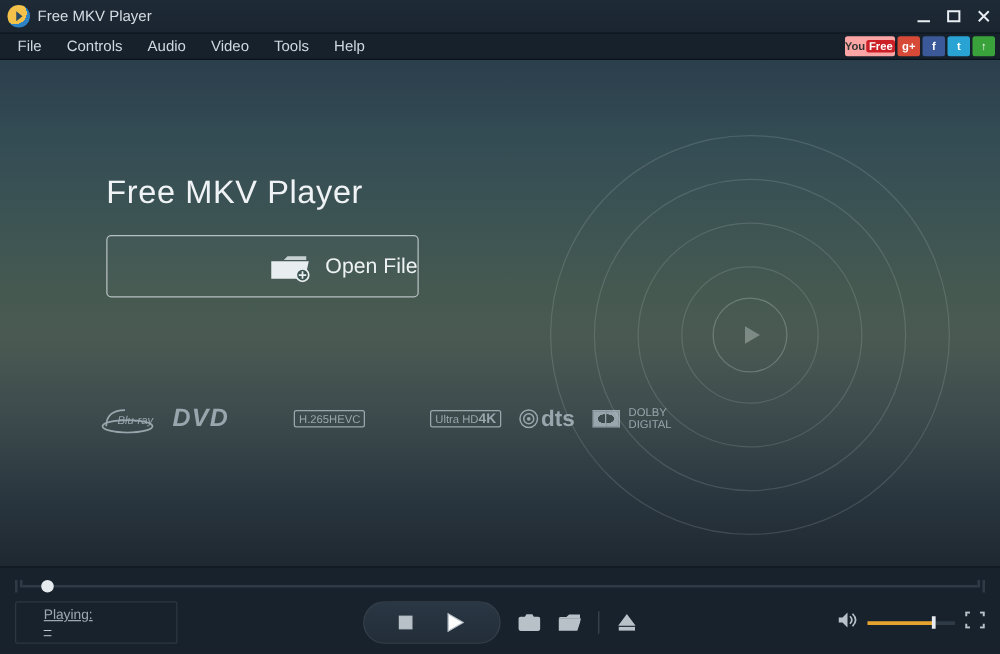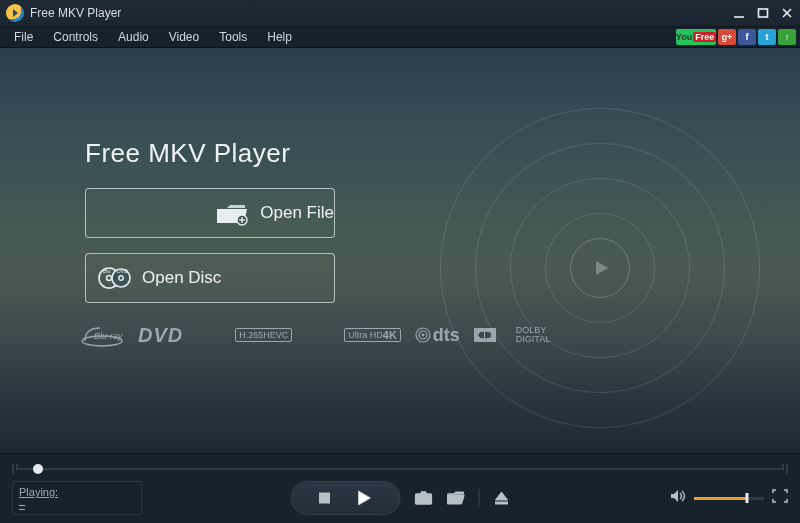--- a/index.html
+++ b/index.html
@@ -40,21 +40,21 @@
     border-top: 1px solid #0e171f;
     border-bottom: 1px solid #0b131a;
     display:flex; align-items:center;
     padding: 0 4px;
     color:#cfd8df;
     font-size: 12px;
   }
   .menubar .menuitem { padding: 2px 10px; cursor:pointer; }
   .menubar .social { margin-left:auto; display:flex; gap:2px; }
   .social .chip { width:18px; height:16px; border-radius:2px; display:flex; align-items:center; justify-content:center; font-size:9px; font-weight:bold; color:#fff; cursor:pointer;}
-  .yt { width:40px !important; background:#22c55e; color:#333 !important; font-weight:bold; position:relative; }
+  .yt { width:40px !important; background:#fca5a5; color:#333 !important; font-weight:bold; position:relative; }
   .yt .tube{ background:#cb2026; color:#fff; padding:0 2px; border-radius:2px; margin-left:1px;}
   .gp { background:#d64a37; } .fb{ background:#3b5998;} .tw{ background:#29a3d4;} .up{ background:#3aa23a;}
 
   
   .main {
     position: relative;
     height: calc(523px - 26px - 22px - 70px);
     background: linear-gradient(180deg,#2b3e4c 0%, #334c54 15%, #3c5354 30%, #455951 45%, #4a5a52 55%, #3d4b4d 70%, #28343d 88%, #1e2831 100%);
   }
   .heading {
@@ -74,21 +74,21 @@
 
   .formats {
     position:absolute; left:80px; top:275px;
     display:flex; align-items:center; gap:14px;
     color:#9aa6ad; fill:#9aa6ad;
   }
   .fmt { display:flex; align-items:center; justify-content:center; }
   .fmt.badge { border:1.2px solid #9aa6ad; border-radius:2px; padding:1px 3px; font-size:9px; line-height:10px; text-align:center;margin-left:38px; }
   .fmt.dvd { font-size:20px; font-weight:bold; letter-spacing:1px; font-style:italic;}
   .fmt.dts { font-size:18px; font-weight:bold; }
-  .fmt.dolby { display:flex; align-items:center; gap:20px; font-size:9px; line-height:9px;}
+  .fmt.dolby { display:flex; align-items:center; gap:7px; font-size:9px; line-height:9px;}
   .dolby .dd { width:22px; height:14px; border:1.2px solid #9aa6ad; display:flex;}
   .dolby .dd div{ flex:1; }
   .dolby .dd div:first-child{ border-right:1.2px solid #9aa6ad; background:radial-gradient(ellipse at 90% 50%, transparent 40%, #9aa6ad 42% 100%);}
   .dolby .dd div:last-child{ background:radial-gradient(ellipse at 10% 50%, transparent 40%, #9aa6ad 42% 100%);}
 
   
   .playgfx {
     position:absolute; right:40px; top:60px; width:320px; height:320px;
     pointer-events:none;
   }
@@ -118,21 +118,21 @@
   .seek .knob {
     position:absolute; left:20px; top:50%; transform:translate(-50%,-50%);
     width:10px; height:10px; background:#e6ebef; border-radius:50%;
   }
   .seek .tick { width:2px; height:10px; background:#2e3a45; }
   .seek .cap { display:flex; gap:2px; }
 
   .lower { display:flex; align-items:center; height:44px; }
   .nowplaying {
     width:130px; height:34px; border:1px solid #2c3742; border-radius:2px;
-    padding:3px 6px; font-size:11px; color:#9da8b0;
+    padding:3px 22px; font-size:11px; color:#9da8b0;
     display:flex; flex-direction:column; justify-content:center;text-decoration:underline;
   }
   .nowplaying .val{ color:#cfd6dc; }
 
   .centerbtns {
     position:absolute; left:50%; transform:translateX(-50%);
     display:flex; align-items:center; gap:14px;
   }
   .pill {
     width:110px; height:34px; border-radius:17px;
@@ -208,33 +208,20 @@
           <path fill="#e8edf0" d="M2 8 L12 8 L15 5 L30 5 L30 8 L4 8 Z" opacity="0.8"></path>
           <path fill="#e8edf0" d="M2 9 L32 9 L29 23 L2 23 Z"></path>
           <circle cx="27" cy="20" r="5" fill="#3c5354" stroke="#e8edf0" stroke-width="1.4"></circle>
           <line x1="27" y1="17" x2="27" y2="23" stroke="#e8edf0" stroke-width="1.4"></line>
           <line x1="24" y1="20" x2="30" y2="20" stroke="#e8edf0" stroke-width="1.4"></line>
         </svg>
     </div>
     <div class="label">Open File</div>
   </div>
 
-  <div class="bigbtn opendisc">
-    <div class="icon">
-      <svg width="34" height="28" viewBox="0 0 34 28">
-          <circle cx="12" cy="14" r="10" fill="none" stroke="#e8edf0" stroke-width="1.6"></circle>
-          <circle cx="12" cy="14" r="2.5" fill="none" stroke="#e8edf0" stroke-width="1.4"></circle>
-          <circle cx="24" cy="14" r="9" fill="#3c5354" stroke="#e8edf0" stroke-width="1.6"></circle>
-          <circle cx="24" cy="14" r="2.2" fill="none" stroke="#e8edf0" stroke-width="1.4"></circle>
-          <text x="6" y="9" font-size="5" fill="#e8edf0">Blu</text>
-          <text x="20" y="9" font-size="5" fill="#e8edf0">DVD</text>
-        </svg>
-    </div>
-    <div class="label">Open Disc</div>
-  </div>
 
   <div class="formats">
     <div class="fmt">
       <svg width="44" height="24" viewBox="0 0 44 24">
           <ellipse cx="22" cy="18" rx="20" ry="5" fill="none" stroke="#9aa6ad" stroke-width="1.4"></ellipse>
           <path d="M5 18 Q 5 5 20 5" fill="none" stroke="#9aa6ad" stroke-width="1.4"></path>
           <text x="14" y="16" font-size="9" fill="#9aa6ad" font-style="italic">Blu-ray</text>
         </svg>
     </div>
     <div class="fmt dvd">DVD</div>

